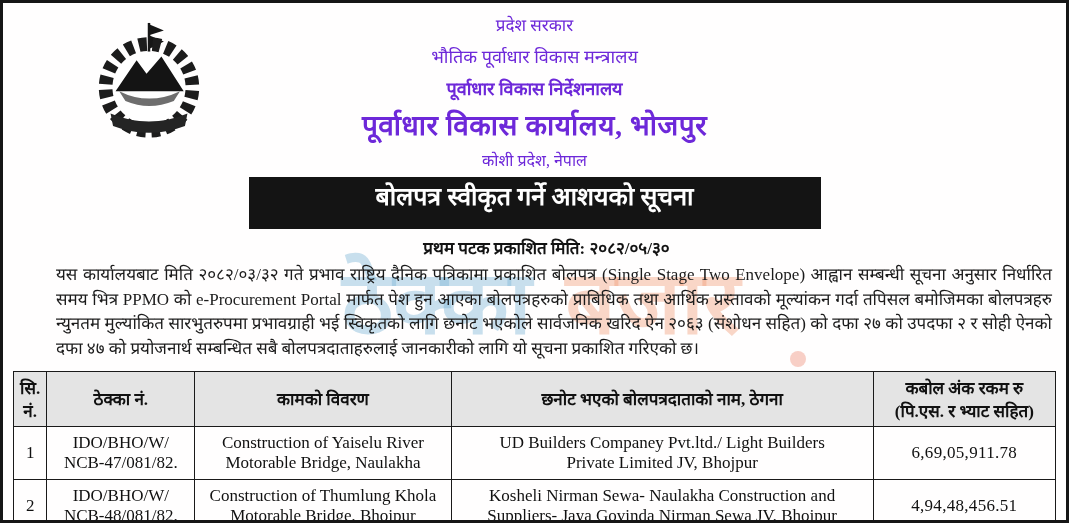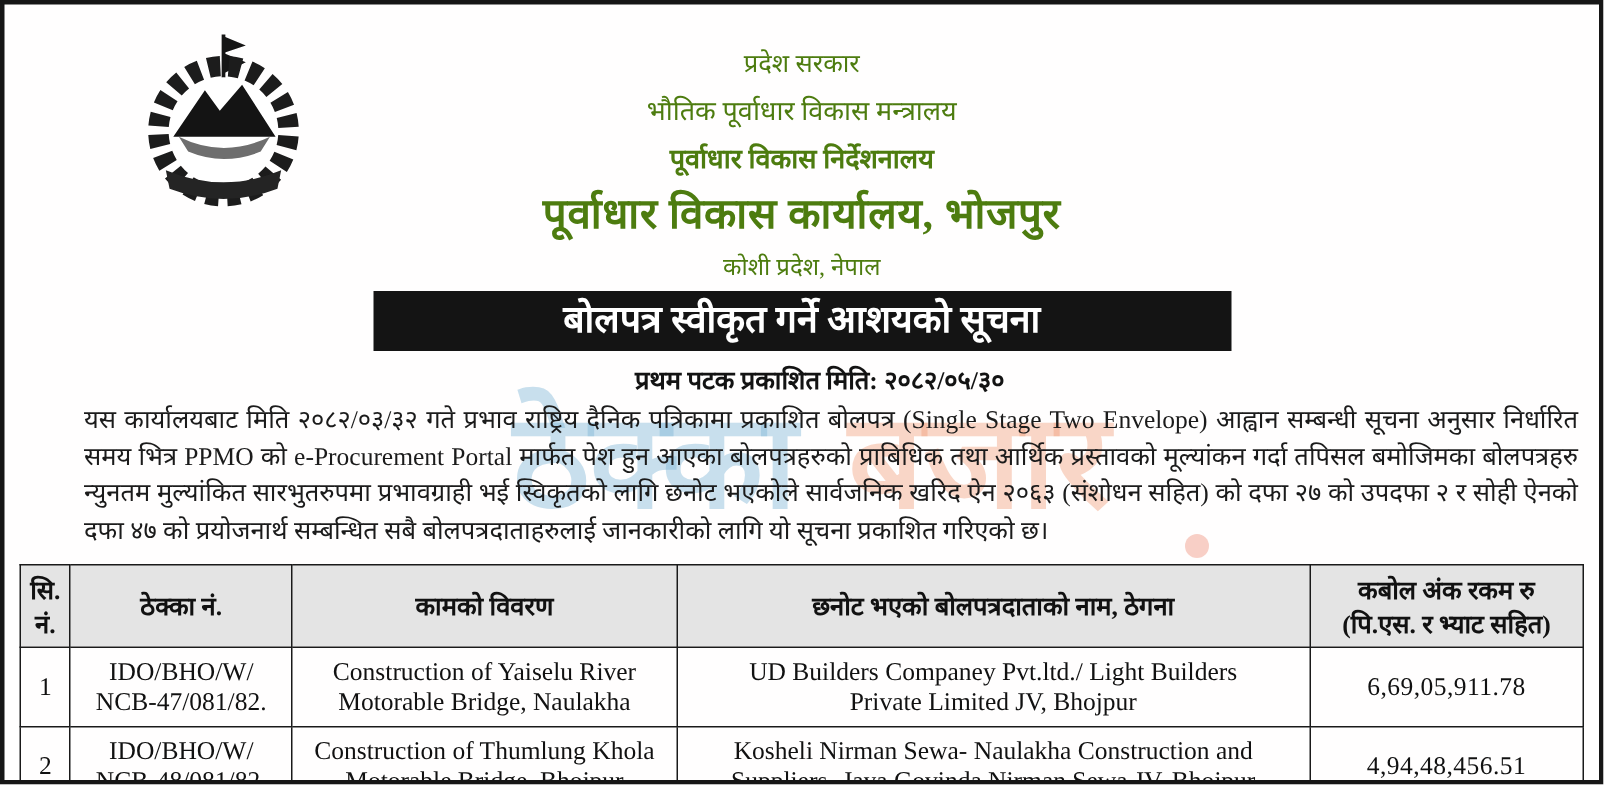--- a/index.html
+++ b/index.html
@@ -1,28 +1,28 @@
 <!DOCTYPE html>
 <html><head>
 <meta charset="utf-8">
 <style>
   html,body{margin:0;padding:0;background:#f2f2f2;font-family:"Liberation Serif","DejaVu Serif",serif;}
   .page{position:relative;width:1069px;height:523px;box-sizing:border-box;margin:0 auto;
         background:#fffefe;border:3px solid #161616;overflow:hidden;}
   
   .emblem{position:absolute;left:84px;top:12px;width:124px;height:130px;}
   
-  .hdr{text-align:center;padding-top:27px;position:relative;z-index:2;color:#4d7c0f;}
+  .hdr{text-align:center;padding-top:10px;position:relative;z-index:2;color:#6d28d9;}
   .hdr .l1{font-size:17px;margin:0 0 8px;}
   .hdr .l2{font-size:18px;margin:0 4px 8px;}
   .hdr .l3{font-size:18px;font-weight:bold;margin:0 0 5px;}
   .hdr .l4{font-size:28px;font-weight:bold;margin:0 0 6px;letter-spacing:.5px;}
   .hdr .l5{font-size:16px;margin:0;}
   
-  .banner{width:572px;height:40px;margin:6px auto 0;background:#141414;color:#ffffff;
+  .banner{width:572px;height:52px;margin:6px auto 0;background:#141414;color:#ffffff;
           text-align:center;font-size:25px;font-weight:bold;line-height:40px;position:relative;z-index:2;}
   .pubdate{text-align:center;font-size:17px;font-weight:600;margin-top:7px;position:relative;z-index:2;color:#131313;padding-left:24px;}
   
   .bodywrap{position:relative;margin-top:4px;margin-left:39px;}
   .para{position:relative;z-index:1;margin:0;padding:0 14px;font-size:17px;line-height:1.45;
         text-align:justify;color:#1b1b1b;}
   
   .watermark{position:absolute;left:300px;top:-8px;z-index:0;display:flex;gap:34px;
              font-family:"DejaVu Sans","Liberation Sans",sans-serif;font-weight:bold;
              font-size:88px;line-height:1.1;user-select:none;}

